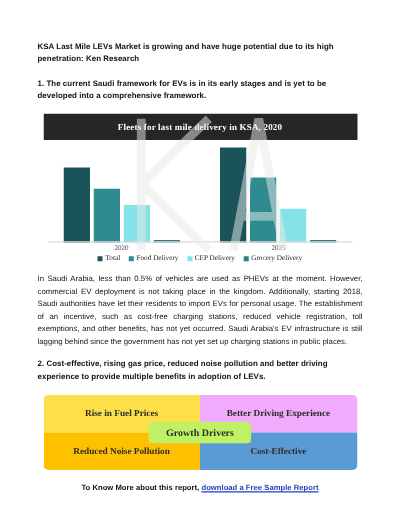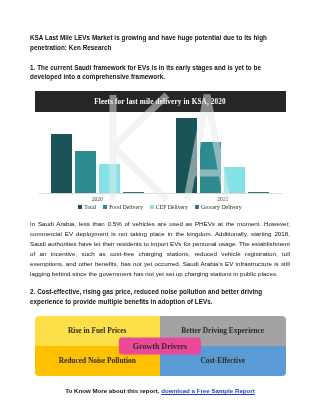--- a/index.html
+++ b/index.html
@@ -157,21 +157,21 @@
     font-size:7.4px;
     color:#2b2b2b;
     text-align:center;
     padding:0 6px;
     box-sizing:border-box;
   }
   .center-pill{
     position:absolute;
     left:50%;top:50%;
     transform:translate(-50%,-50%);
-    background:#ec4899;
+    background:#bef264;
     border-radius:3px;
     padding:4px 14px;
     font-family:"Liberation Serif", serif;
     font-weight:bold;
     font-size:8px;
     color:#2b2b2b;
     white-space:nowrap;
     z-index:3;
     text-align:center;
   }
@@ -240,21 +240,21 @@
       </div>
   </div>
 
   <div class="para">In Saudi Arabia, less than 0.5% of vehicles are used as PHEVs at the moment. However, commercial EV deployment is not taking place in the kingdom. Additionally, starting 2018, Saudi authorities have let their residents to import EVs for personal usage. The establishment of an incentive, such as cost-free charging stations, reduced vehicle registration, toll exemptions, and other benefits, has not yet occurred. Saudi Arabia's EV infrastructure is still lagging behind since the government has not yet set up charging stations in public places.</div>
 
   <div class="para-bold">2. Cost-effective, rising gas price, reduced noise pollution and better driving experience to provide multiple benefits in adoption of LEVs.</div>
 
   <div class="drivers">
     <div class="quadrants" id="quadrants">
         <div class="quad" style="background: #fde047;">Rise in Fuel Prices</div>
-        <div class="quad" style="background: #a3a3a3;">Better Driving Experience</div>
+        <div class="quad" style="background: #f0abfc;">Better Driving Experience</div>
         <div class="quad" style="background: rgb(255, 192, 0);">Reduced Noise Pollution</div>
         <div class="quad" style="background: rgb(91, 155, 213); text-align: right;">Cost-Effective</div>
       </div>
     <div class="center-pill">Growth Drivers</div>
   </div>
 
   <div class="footer">
     <span>To Know More about this report, </span><a href="#">download a Free Sample Report</a>
   </div>
 </div>

